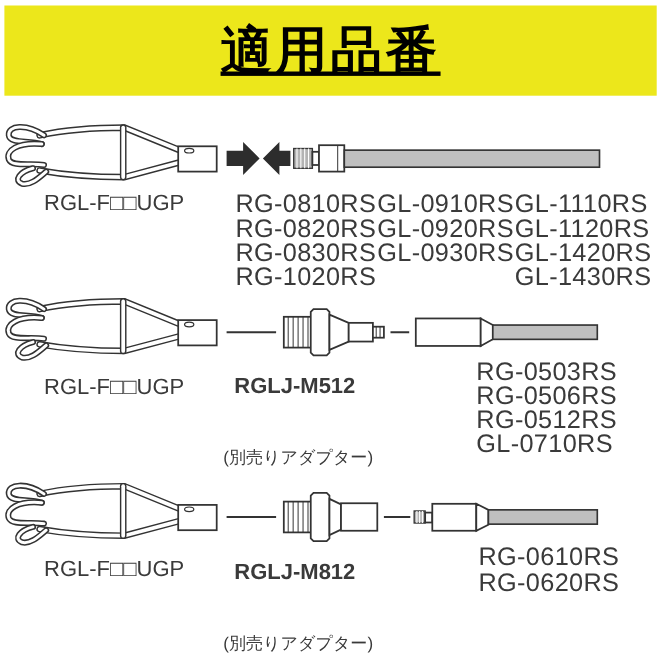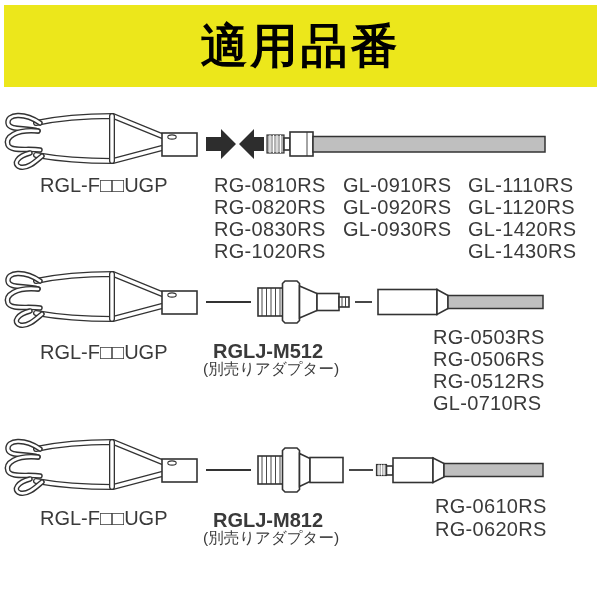--- a/index.html
+++ b/index.html
@@ -1,26 +1,26 @@
 <!DOCTYPE html>
 <html style="--header-bg: #ece71b; --text: #3a3a3a; --line-art: #333333; --arrow: #2d2d2d; --shaft: #bfbfbf;"><head>
 <meta charset="utf-8">
 <style>
   html,body{margin:0;padding:0;background:#fff;}
   .stage{position:relative;width:600px;height:600px;background:#fff;overflow:hidden;
          font-family:"Liberation Sans","DejaVu Sans",sans-serif;}
   .banner{position:absolute;left:4px;top:5px;width:593px;height:82px;
-          background:var(--header-bg,#ece71b);display:flex;align-items:center;justify-content:center;}
+          background:var(--header-bg,#ece71b);display:flex;align-items:center;justify-content:center;text-decoration:underline;}
   .banner h1{margin:0;font-size:47px;font-weight:bold;color:#000;letter-spacing:3px;}
   .row-art{position:absolute;left:0;width:600px;height:80px;}
   .label{position:absolute;color:var(--text,#3a3a3a);text-align:left;white-space:nowrap;}
   .grip-label{left:40px;width:180px;font-size:20px;}
   .adapter-label{left:213px;width:155px;font-size:20px;font-weight:bold;}
-  .adapter-note{left:203px;width:175px;font-size:15.5px;}
-  .parts{position:absolute;font-size:20px;line-height:22px;color:var(--text,#3a3a3a);letter-spacing:.3px;}
+  .adapter-note{left:203px;width:175px;font-size:15.5px;margin-top:47px;}
+  .parts{position:absolute;font-size:23px;line-height:22px;color:var(--text,#3a3a3a);letter-spacing:.3px;}
   .parts span{display:block;}
   .parts.tall{line-height:23px;}
   
   .rb{fill:none;stroke:var(--line-art,#333);stroke-width:6;stroke-linecap:round;}
   .rw{fill:none;stroke:#fff;stroke-width:3.4;stroke-linecap:round;}
   .pb{fill:none;stroke:var(--line-art,#333);stroke-width:5.5;stroke-linecap:round;}
   .pw{fill:none;stroke:#fff;stroke-width:2.7;stroke-linecap:round;}
   .outl{fill:#fff;stroke:var(--line-art,#333);stroke-width:1.6;}
   .thin{stroke:var(--line-art,#333);stroke-width:.9;fill:none;}
   .thread{fill:#b3b3b3;stroke:var(--line-art,#333);stroke-width:1.2;}

